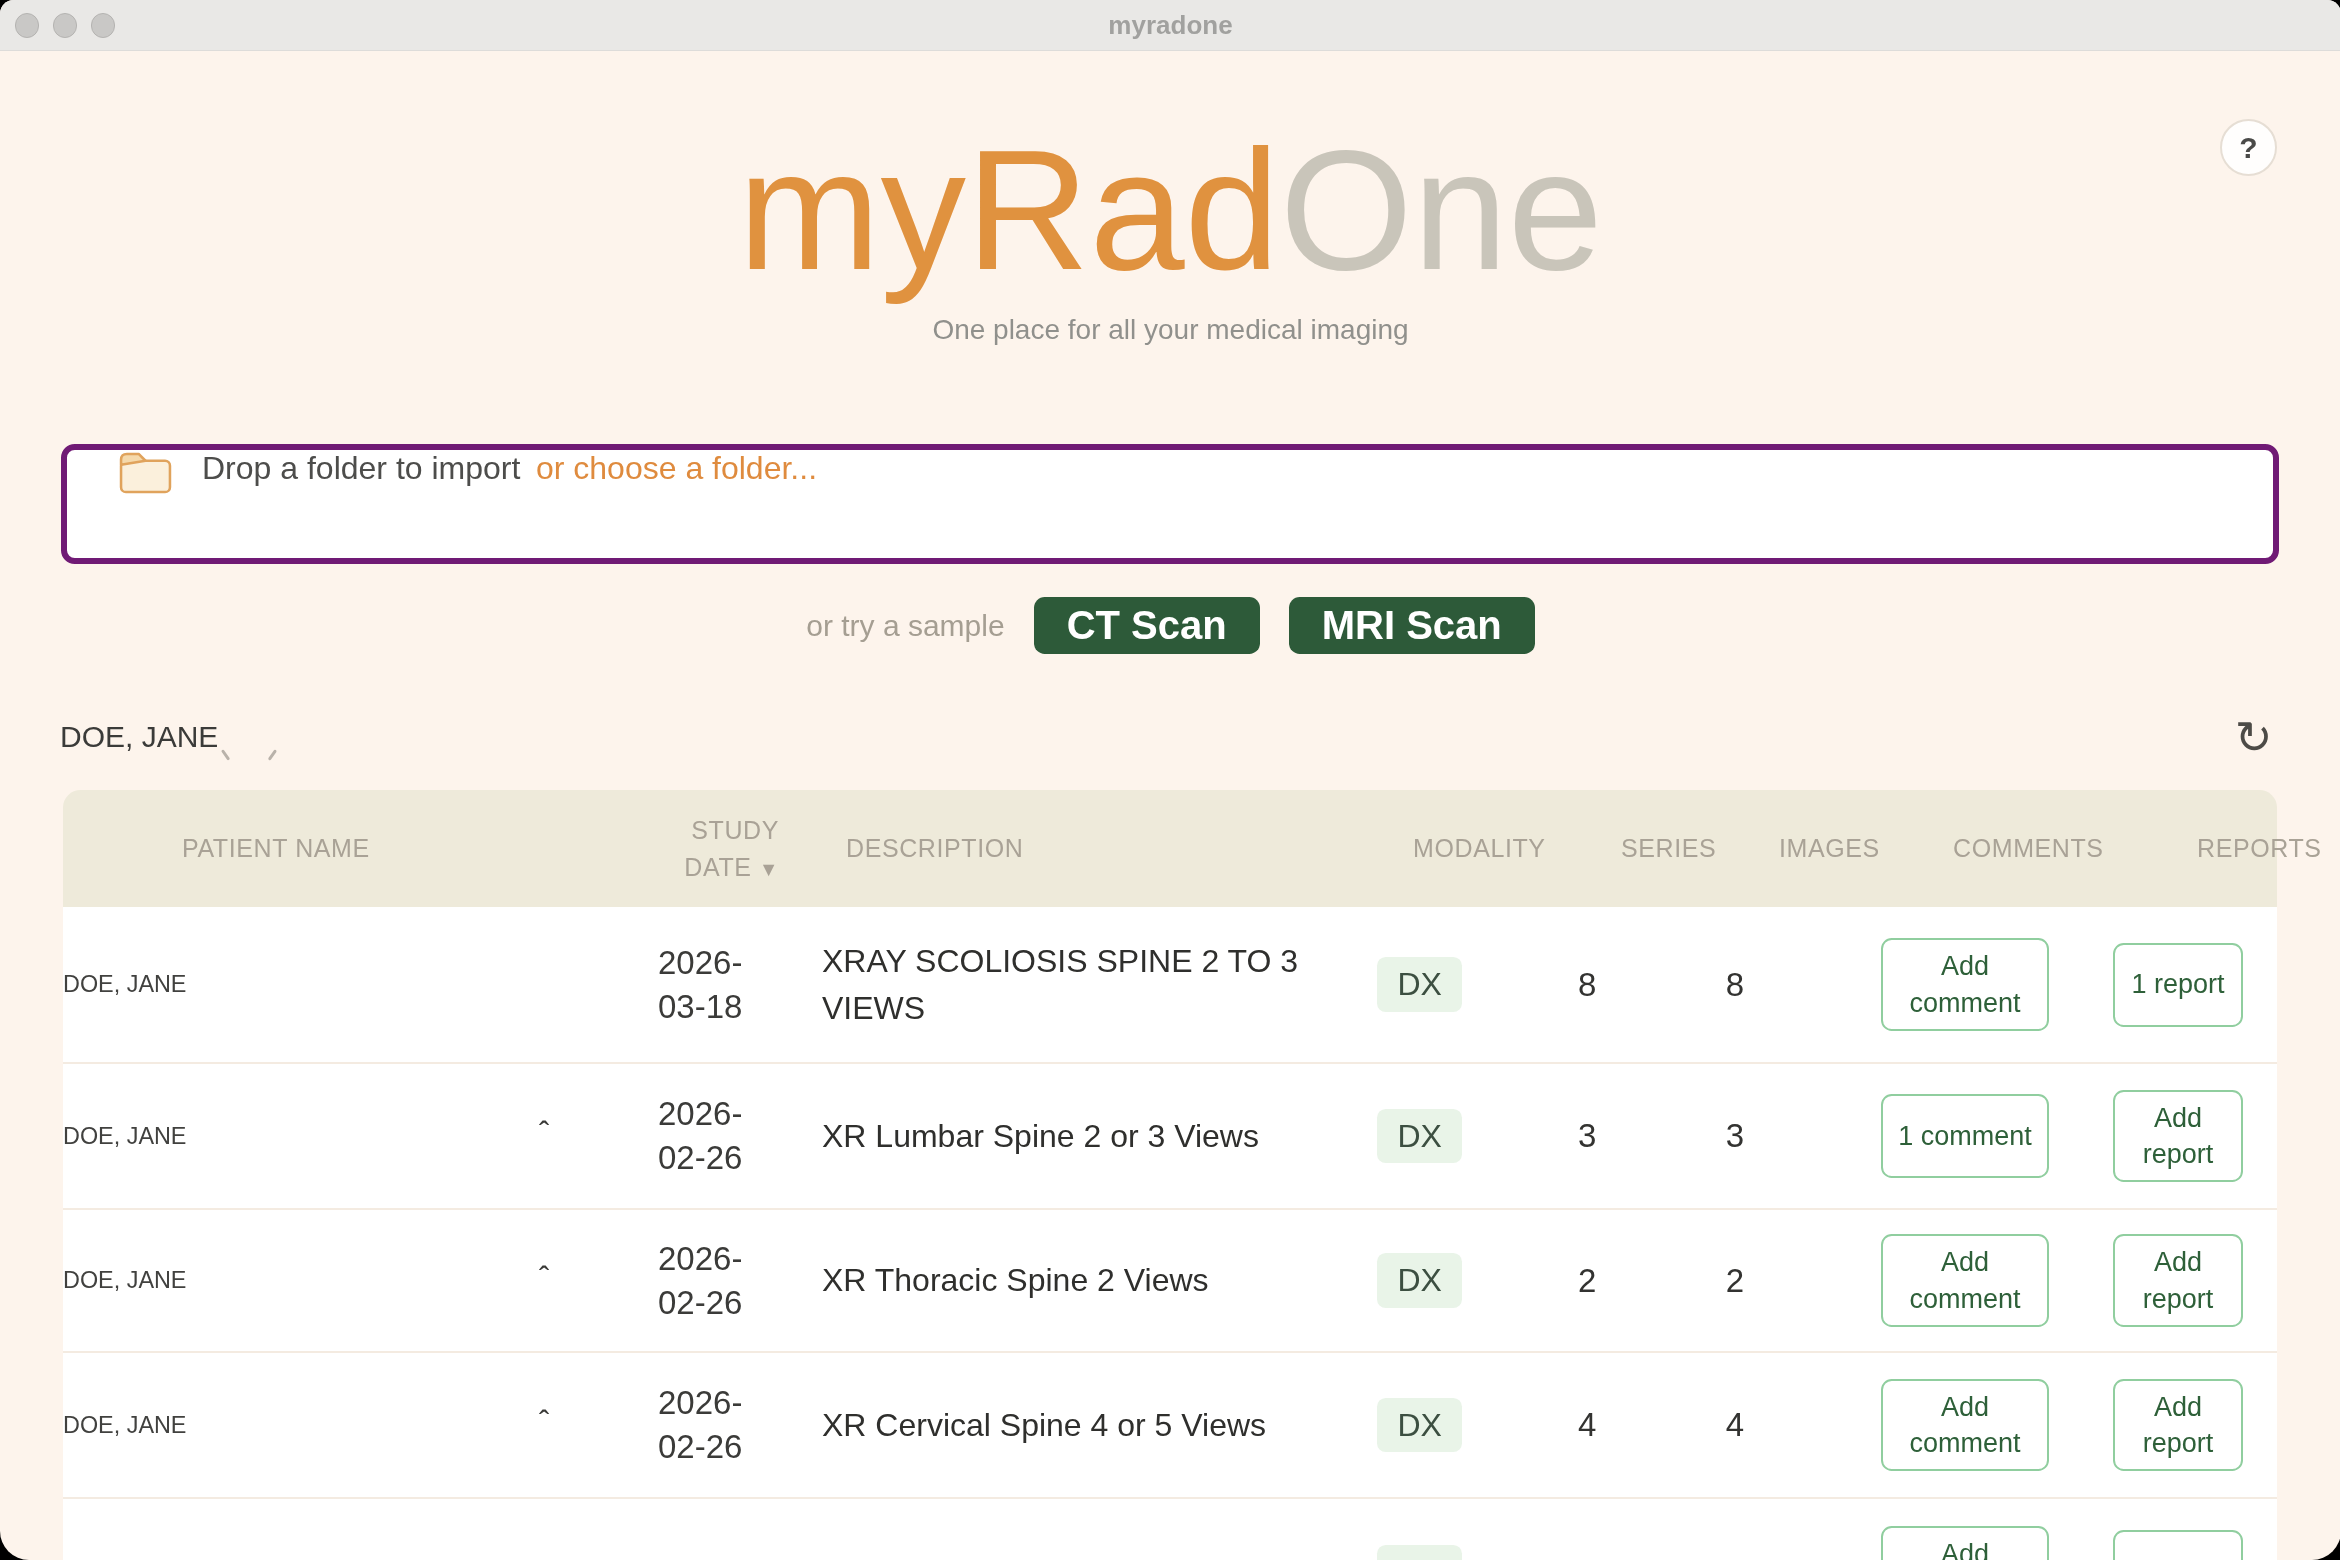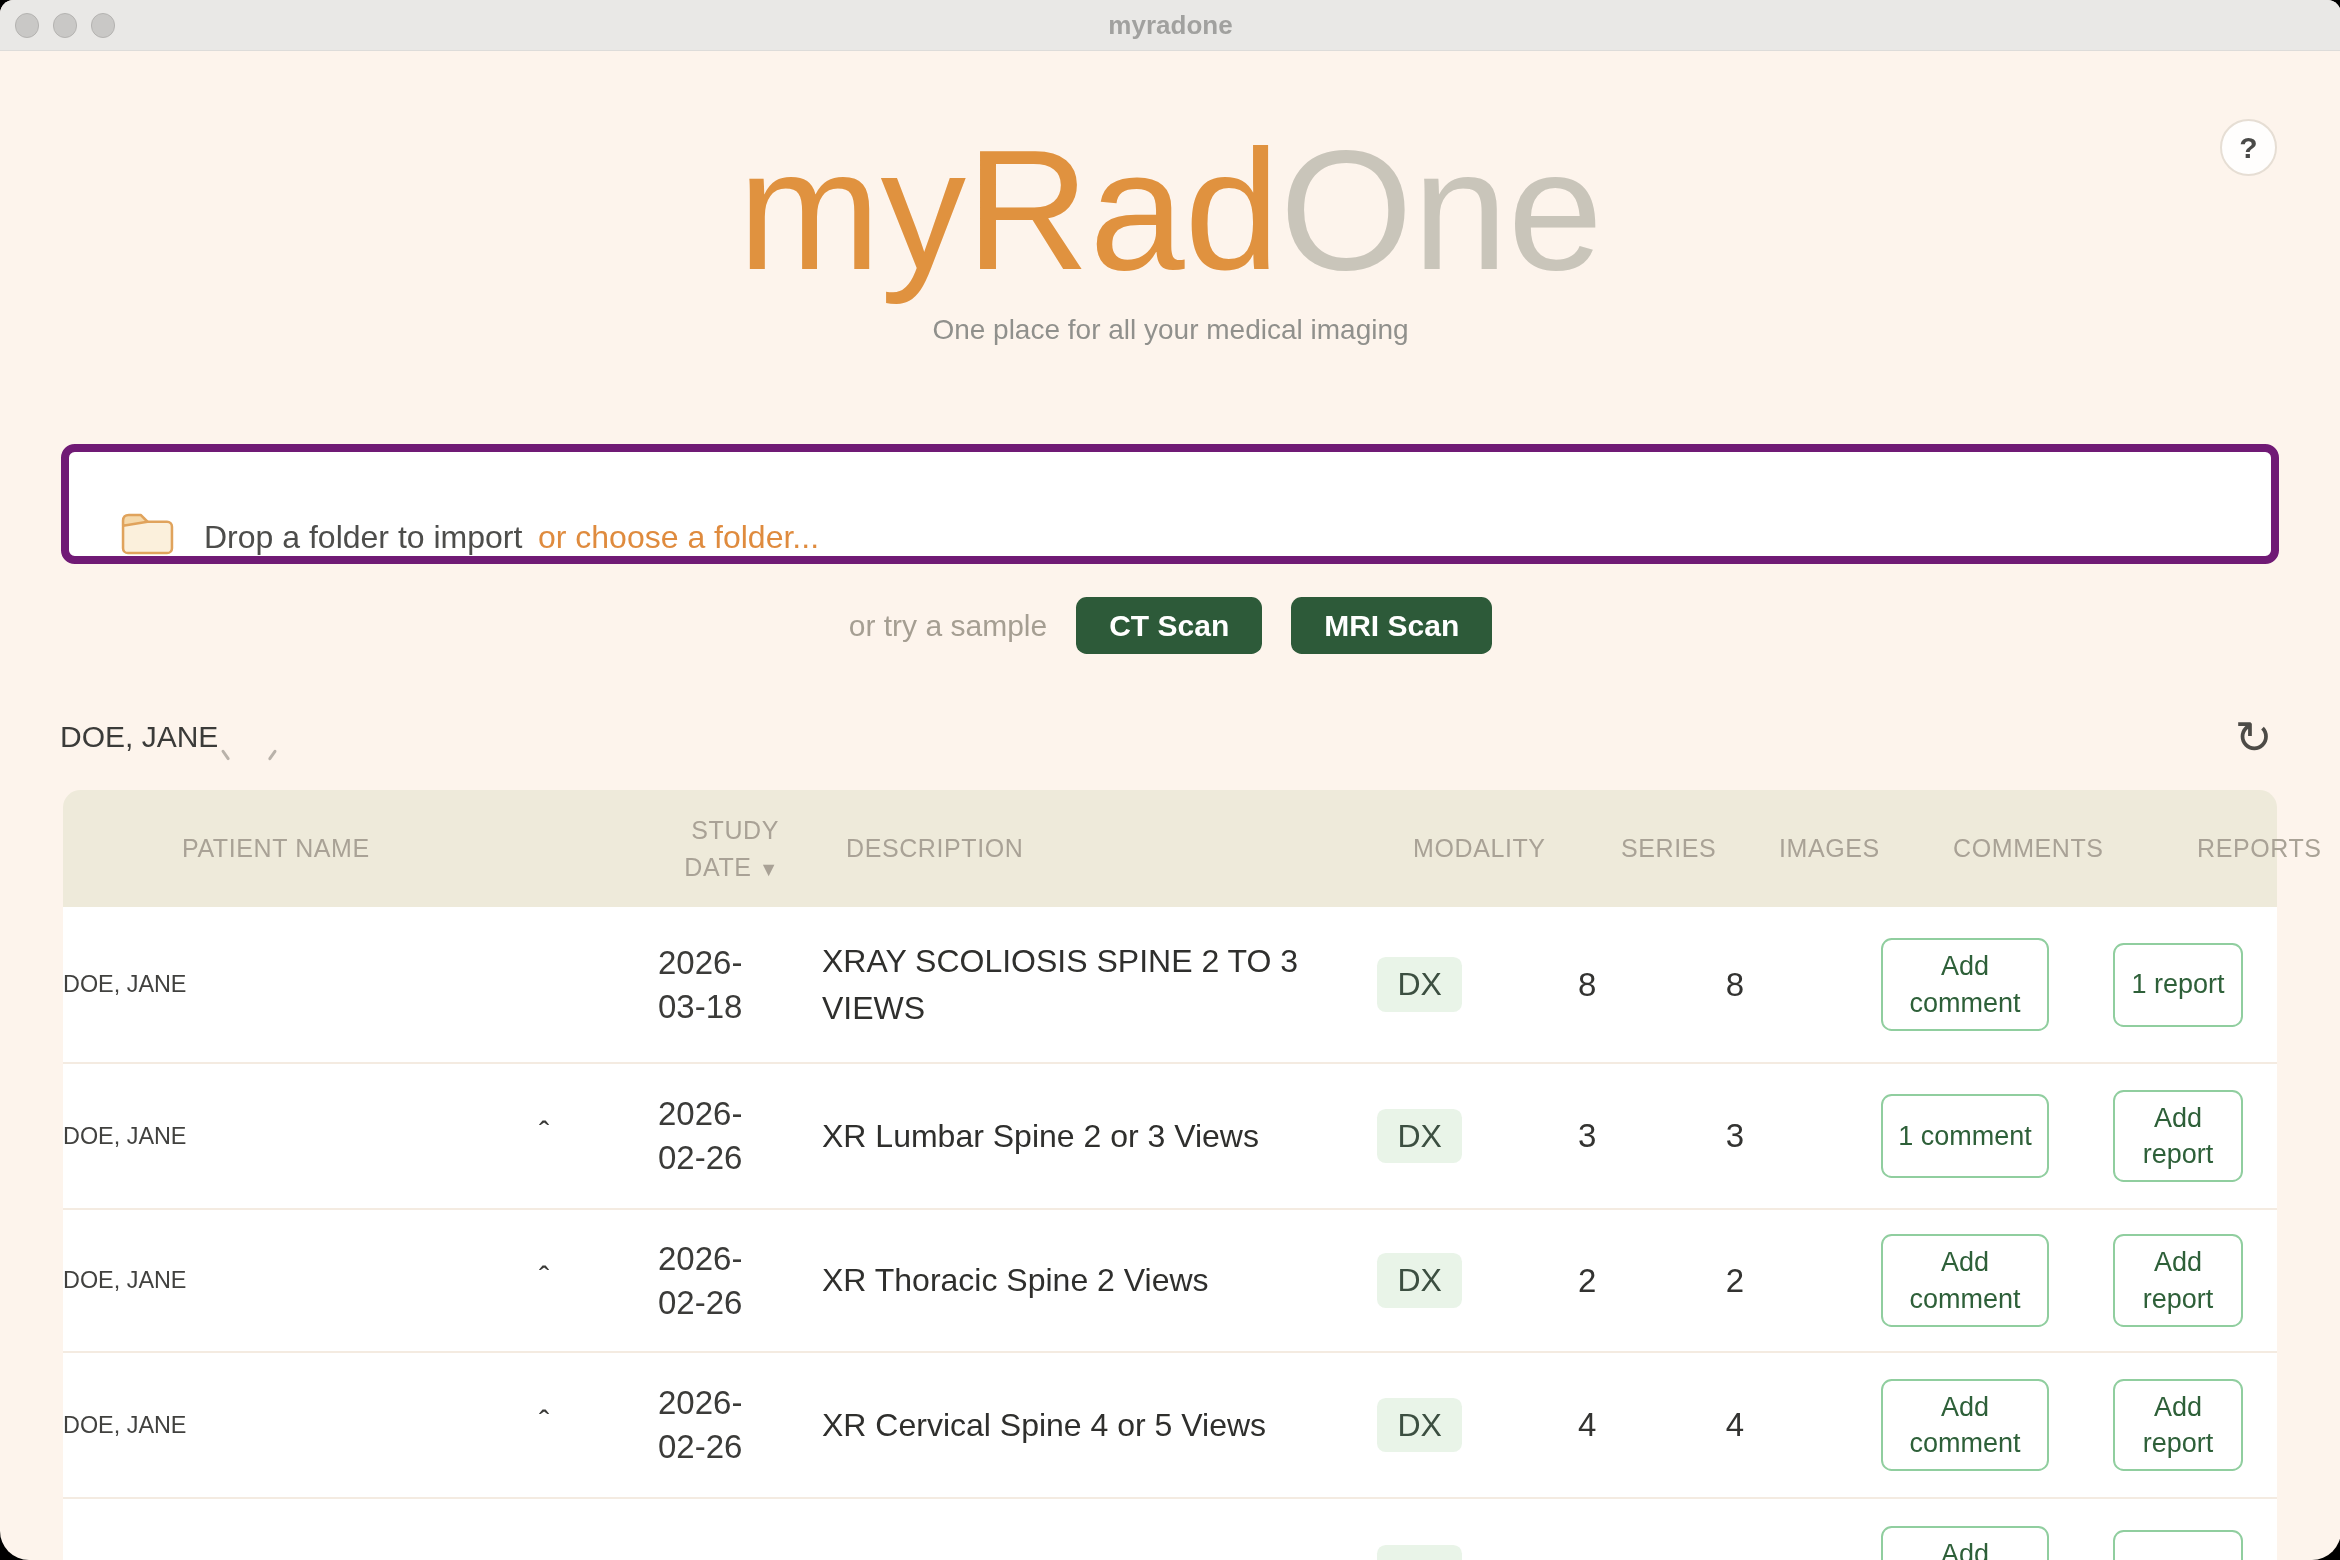--- a/index.html
+++ b/index.html
@@ -13,29 +13,29 @@
   .wtitle{font-size:26px;font-weight:bold;color:#a1a19f;}
 
   
   .logo{position:absolute;top:124px;left:0;right:0;text-align:center;font-family:"Liberation Serif","DejaVu Serif",serif;font-size:171px;line-height:1;white-space:nowrap;}
   .logo .lp{color:#e0923f;}
   .logo .ls{color:#c9c5ba;}
   .tagline{position:absolute;top:314px;left:0;right:0;text-align:center;font-size:28px;color:#90908c;}
   .helpbtn{position:absolute;top:119px;right:64px;width:57px;height:57px;border-radius:50%;background:#fffefd;border:2px solid #e6ded4;display:flex;align-items:center;justify-content:center;font-size:30px;font-weight:bold;color:#4a4a48;cursor:pointer;}
 
   
-  .dropzone{position:absolute;top:444px;left:61px;width:2218px;height:120px;background:#ffffff;border:8px solid #701a75;border-radius:13.7px;display:flex;align-items:flex-end;padding-left:51px;}
+  .dropzone{position:absolute;top:444px;left:61px;width:2218px;height:120px;background:#ffffff;border:6px solid #701a75;border-radius:13.7px;display:flex;align-items:flex-start;padding-left:51px;}
   .foldericon{width:55px;height:45px;margin-right:29px;flex:0 0 auto;}
   .droptext{font-size:32px;color:#4d4d4b;}
   .chooselink{font-size:32px;color:#df8b3e;margin-left:15.6px;cursor:pointer;}
 
   
   .samplerow{position:absolute;top:597px;left:0;right:0;display:flex;align-items:center;justify-content:center;gap:29px;}
   .sampletext{font-size:30px;color:#a59e92;}
-  .greenbtn{height:57px;border:none;border-radius:10.7px;background:#2d5a39;color:#ffffff;font-size:30px;font-weight:600;padding:0 33px;display:flex;align-items:center;cursor:pointer;}
+  .greenbtn{height:57px;border:none;border-radius:10.7px;background:#2d5a39;color:#ffffff;font-size:40px;font-weight:600;padding:0 33px;display:flex;align-items:center;cursor:pointer;}
 
   
   .sectionlabel{position:absolute;top:720px;left:60px;font-size:30px;color:#3b3b39;}
   .amark{position:absolute;width:2.9px;height:11.7px;background:#b9b2aa;border-radius:2px;}
   .amark.m1{top:749px;left:224px;transform:rotate(-35deg);}
   .amark.m2{top:749px;left:271px;transform:rotate(35deg);}
   .refreshbtn{position:absolute;top:710px;right:60px;width:55px;height:55px;border:none;background:transparent;font-family:"DejaVu Sans",sans-serif;font-size:45px;color:#4d4b47;display:flex;align-items:center;justify-content:center;cursor:pointer;padding:0;}
 
   
   .table{position:absolute;top:790px;left:63px;width:2214px;}

